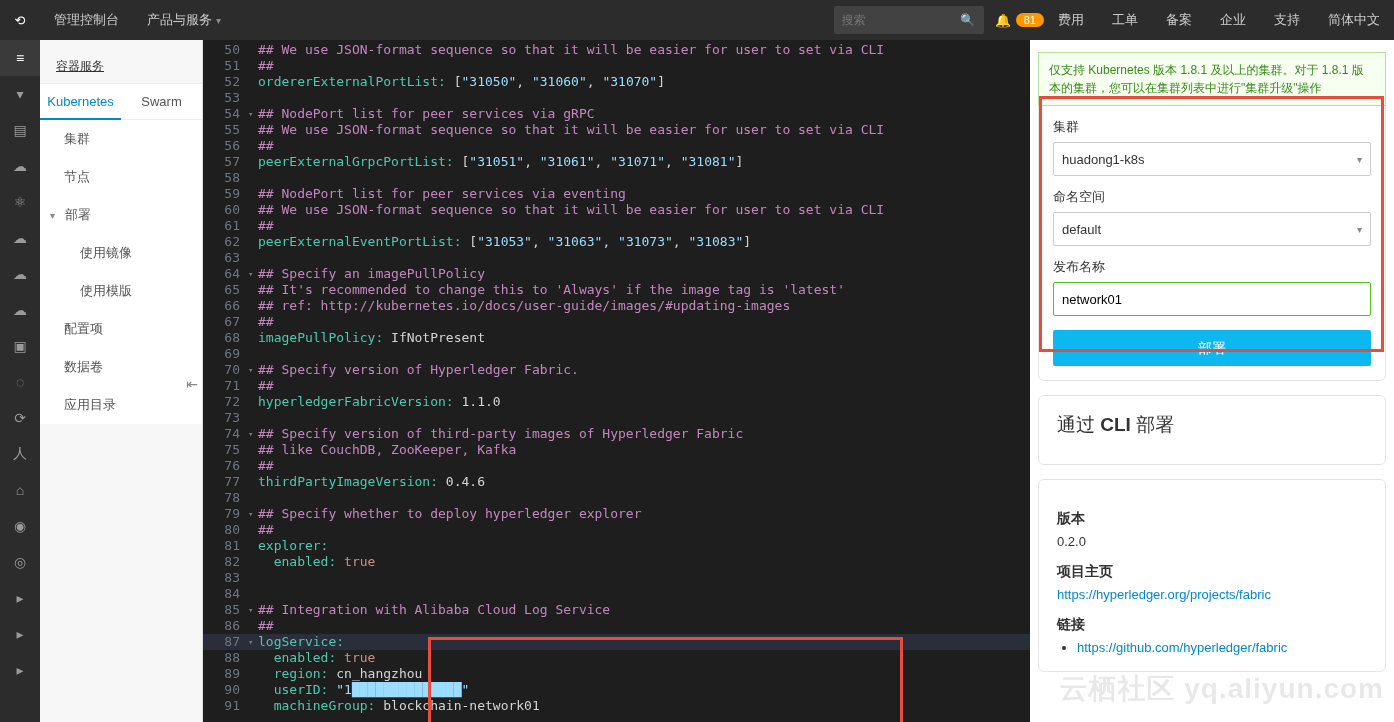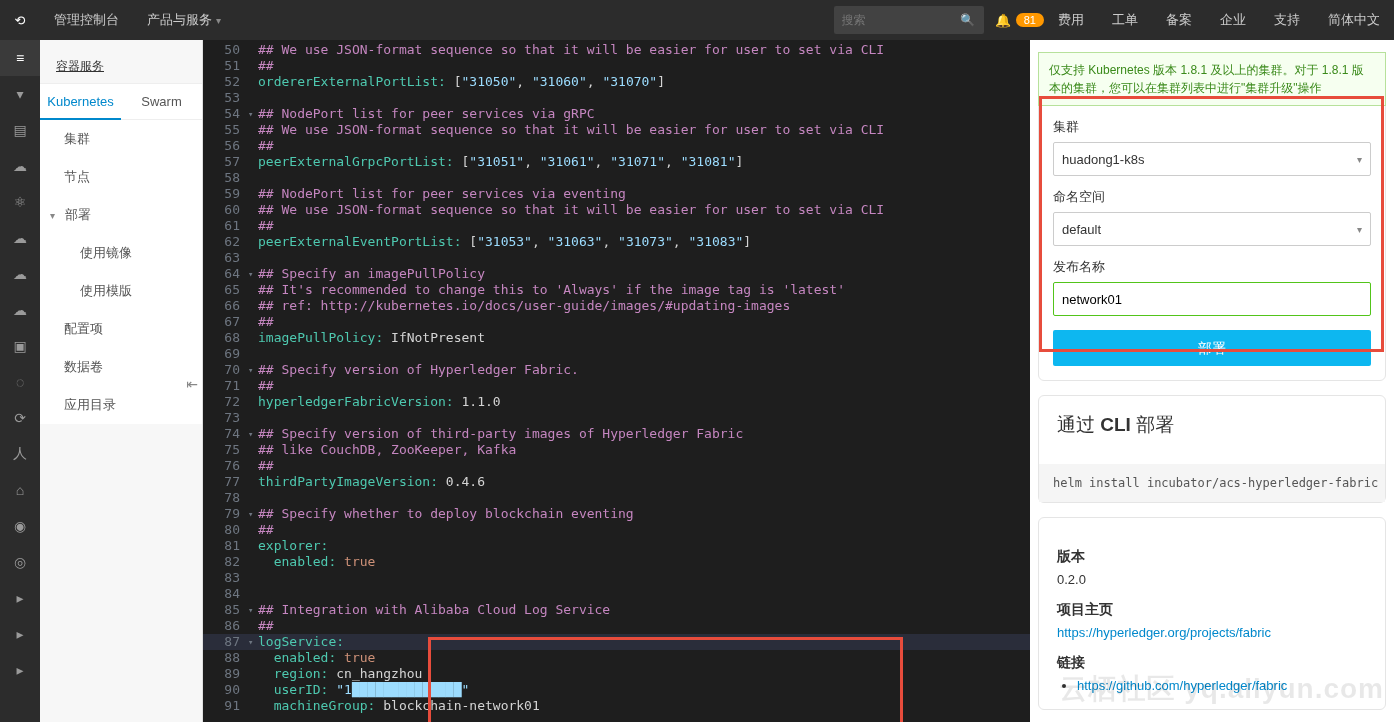--- a/index.html
+++ b/index.html
@@ -166,21 +166,21 @@
           <div class="line"><div class="gutter">69</div><div style="width: 10px; color: rgb(110, 118, 129); font-size: 9px; flex-shrink: 0;"> </div><div class="code"></div></div>
           <div class="line"><div class="gutter">70</div><div style="width: 10px; color: rgb(110, 118, 129); font-size: 9px; flex-shrink: 0;">▾</div><div class="code"><span class="c-comment">## Specify version of Hyperledger Fabric.</span></div></div>
           <div class="line"><div class="gutter">71</div><div style="width: 10px; color: rgb(110, 118, 129); font-size: 9px; flex-shrink: 0;"> </div><div class="code"><span class="c-comment">##</span></div></div>
           <div class="line"><div class="gutter">72</div><div style="width: 10px; color: rgb(110, 118, 129); font-size: 9px; flex-shrink: 0;"> </div><div class="code"><span class="c-key">hyperledgerFabricVersion:</span><span class="c-punc"> </span><span class="c-white">1.1.0</span></div></div>
           <div class="line"><div class="gutter">73</div><div style="width: 10px; color: rgb(110, 118, 129); font-size: 9px; flex-shrink: 0;"> </div><div class="code"></div></div>
           <div class="line"><div class="gutter">74</div><div style="width: 10px; color: rgb(110, 118, 129); font-size: 9px; flex-shrink: 0;">▾</div><div class="code"><span class="c-comment">## Specify version of third-party images of Hyperledger Fabric</span></div></div>
           <div class="line"><div class="gutter">75</div><div style="width: 10px; color: rgb(110, 118, 129); font-size: 9px; flex-shrink: 0;"> </div><div class="code"><span class="c-comment">## like CouchDB, ZooKeeper, Kafka</span></div></div>
           <div class="line"><div class="gutter">76</div><div style="width: 10px; color: rgb(110, 118, 129); font-size: 9px; flex-shrink: 0;"> </div><div class="code"><span class="c-comment">##</span></div></div>
           <div class="line"><div class="gutter">77</div><div style="width: 10px; color: rgb(110, 118, 129); font-size: 9px; flex-shrink: 0;"> </div><div class="code"><span class="c-key">thirdPartyImageVersion:</span><span class="c-punc"> </span><span class="c-white">0.4.6</span></div></div>
           <div class="line"><div class="gutter">78</div><div style="width: 10px; color: rgb(110, 118, 129); font-size: 9px; flex-shrink: 0;"> </div><div class="code"></div></div>
-          <div class="line"><div class="gutter">79</div><div style="width: 10px; color: rgb(110, 118, 129); font-size: 9px; flex-shrink: 0;">▾</div><div class="code"><span class="c-comment">## Specify whether to deploy blockchain eventing</span></div></div>
+          <div class="line"><div class="gutter">79</div><div style="width: 10px; color: rgb(110, 118, 129); font-size: 9px; flex-shrink: 0;">▾</div><div class="code"><span class="c-comment">## Specify whether to deploy hyperledger explorer</span></div></div>
           <div class="line"><div class="gutter">80</div><div style="width: 10px; color: rgb(110, 118, 129); font-size: 9px; flex-shrink: 0;"> </div><div class="code"><span class="c-comment">##</span></div></div>
           <div class="line"><div class="gutter">81</div><div style="width: 10px; color: rgb(110, 118, 129); font-size: 9px; flex-shrink: 0;"> </div><div class="code"><span class="c-key">explorer:</span></div></div>
           <div class="line"><div class="gutter">82</div><div style="width: 10px; color: rgb(110, 118, 129); font-size: 9px; flex-shrink: 0;"> </div><div class="code"><span class="c-punc">  </span><span class="c-key">enabled:</span><span class="c-punc"> </span><span class="c-bool">true</span></div></div>
           <div class="line"><div class="gutter">83</div><div style="width: 10px; color: rgb(110, 118, 129); font-size: 9px; flex-shrink: 0;"> </div><div class="code"></div></div>
           <div class="line"><div class="gutter">84</div><div style="width: 10px; color: rgb(110, 118, 129); font-size: 9px; flex-shrink: 0;"> </div><div class="code"></div></div>
           <div class="line"><div class="gutter">85</div><div style="width: 10px; color: rgb(110, 118, 129); font-size: 9px; flex-shrink: 0;">▾</div><div class="code"><span class="c-comment">## Integration with Alibaba Cloud Log Service</span></div></div>
           <div class="line"><div class="gutter">86</div><div style="width: 10px; color: rgb(110, 118, 129); font-size: 9px; flex-shrink: 0;"> </div><div class="code"><span class="c-comment">##</span></div></div>
           <div class="line" style="background: rgb(42, 45, 58);"><div class="gutter">87</div><div style="width: 10px; color: rgb(110, 118, 129); font-size: 9px; flex-shrink: 0;">▾</div><div class="code"><span class="c-key">logService:</span></div></div>
           <div class="line"><div class="gutter">88</div><div style="width: 10px; color: rgb(110, 118, 129); font-size: 9px; flex-shrink: 0;"> </div><div class="code"><span class="c-punc">  </span><span class="c-key">enabled:</span><span class="c-punc"> </span><span class="c-bool">true</span></div></div>
           <div class="line"><div class="gutter">89</div><div style="width: 10px; color: rgb(110, 118, 129); font-size: 9px; flex-shrink: 0;"> </div><div class="code"><span class="c-punc">  </span><span class="c-key">region:</span><span class="c-punc"> </span><span class="c-white">cn_hangzhou</span></div></div>
@@ -206,21 +206,20 @@
           <label class="form-label">发布名称</label>
           <input class="form-control input green" value="network01" style="">
           <div class="btn-primary">部署</div>
         </div>
       </div>
 
       <div class="card">
         <div class="card-body">
           <h3><span>通过 </span><b>CLI</b><span> 部署</span></h3>
         </div>
-        <div class="codeblock">helm install incubator/acs-hyperledger-fabric</div>
       </div>
 
       <div class="card">
         <div class="card-body">
           <h4>版本</h4>
           <div>0.2.0</div>
           <h4>项目主页</h4>
           <a class="link">https://hyperledger.org/projects/fabric</a>
           <h4>链接</h4>
           <ul>

